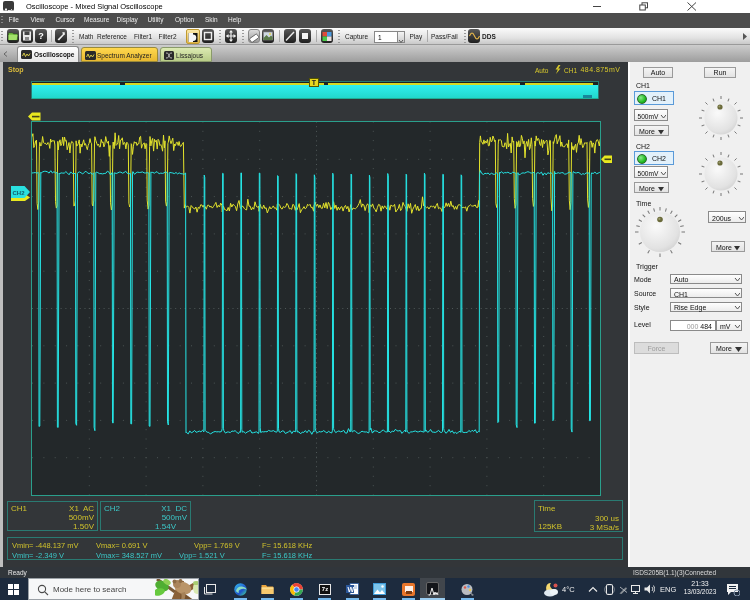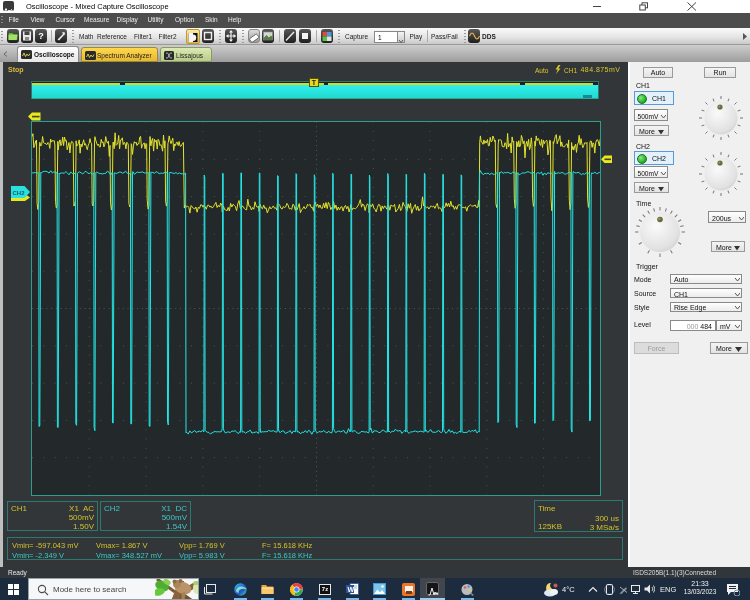--- a/index.html
+++ b/index.html
@@ -7,21 +7,21 @@
 .mi{position:absolute;top:2.5px;color:#eeeeee;font-size:6.5px}
 .tbt{position:absolute;top:5px;color:#1a1a1a;font-size:6.5px}
 </style></head><body>
 
 <div class="abs" style="left:0;top:0;width:750px;height:13px;background:#fff">
  <div class="abs" style="left:3px;top:1px;width:11px;height:10px;background:#3a3a3a;border-radius:2px">
   <svg width="11" height="10">
         <path d="M1.5 7 L3 3.5 L4.5 7 L6 5 L7 6.5 L8.5 4.5 L9.5 6.5" stroke="#fff" stroke-width="1" fill="none"></path>
       </svg>
  </div>
- <div class="abs" style="left:26px;top:2px;font-size:7.5px;color:#000">Oscilloscope - Mixed Capture Oscilloscope</div>
+ <div class="abs" style="left:26px;top:2px;font-size:7.5px;color:#000">Oscilloscope - Mixed Signal Oscilloscope</div>
  <div class="abs" style="left:593px;top:6px;width:8px;height:1.2px;background:#444"></div>
  <svg class="abs" style="left:639px;top:2px" width="11" height="9">
       <rect x="3" y="0.8" width="5.5" height="5" fill="none" stroke="#444"></rect>
       <rect x="0.8" y="3" width="5.5" height="5" fill="#fff" stroke="#444"></rect>
     </svg>
  <svg class="abs" style="left:687px;top:2px" width="10" height="9">
       <path d="M0.5 0.5 L9 8.5 M9 0.5 L0.5 8.5" stroke="#444" stroke-width="1"></path>
     </svg>
 </div>
 
@@ -204,36 +204,36 @@
 <div class="abs" style="left:7px;top:501px;width:91px;height:30px;border:1px solid #2a7a72;color:#d0c22c;font-size:8px">
  <div class="abs" style="left:3px;top:2px">CH1</div>
     <div class="abs" style="right:3px;top:2px">X1&nbsp; AC</div>
  <div class="abs" style="right:3px;top:11px">500mV</div>
     <div class="abs" style="right:3px;top:20px">1.50V</div>
 </div>
 <div class="abs" style="left:100px;top:501px;width:91px;height:30px;border:1px solid #2a7a72;color:#3cc8c8;font-size:8px">
  <div class="abs" style="left:3px;top:2px">CH2</div>
     <div class="abs" style="right:3px;top:2px">X1&nbsp; DC</div>
  <div class="abs" style="right:3px;top:11px">500mV</div>
-    <div class="abs" style="right:3px;top:20px">1.54V</div>
+    <div class="abs" style="right:14px;top:20px">1.54V</div>
 </div>
 <div class="abs" style="left:534px;top:500px;width:89px;height:32px;border:1px solid #2a7a72;color:#d0c22c;font-size:8px">
  <div class="abs" style="left:3px;top:3px">Time</div>
  <div class="abs" style="right:3px;top:12.5px">300 us</div>
  <div class="abs" style="left:3px;top:21px">125KB</div>
     <div class="abs" style="right:3px;top:22px">3 MSa/s</div>
 </div>
 <div class="abs" style="left:7px;top:537px;width:616px;height:23px;border:1px solid #2a7a72;font-size:7.5px">
- <div class="abs" style="left:4px;top:3px;color:#d0c22c">Vmin= -597.043 mV</div>
- <div class="abs" style="left:88px;top:3px;color:#d0c22c">Vmax= 1.867 V</div>
- <div class="abs" style="left:171px;top:3px;color:#d0c22c">Vpp= 1.769 V</div>
+ <div class="abs" style="left:4px;top:3px;color:#d0c22c">Vmin= -448.137 mV</div>
+ <div class="abs" style="left:88px;top:3px;color:#d0c22c">Vmax= 0.691 V</div>
+ <div class="abs" style="left:186px;top:3px;color:#d0c22c">Vpp= 1.769 V</div>
  <div class="abs" style="left:254px;top:3px;color:#d0c22c">F= 15.618 KHz</div>
  <div class="abs" style="left:4px;top:12.5px;color:#3cc8c8">Vmin= -2.349 V</div>
  <div class="abs" style="left:88px;top:12.5px;color:#3cc8c8">Vmax= 348.527 mV</div>
- <div class="abs" style="left:171px;top:12.5px;color:#3cc8c8">Vpp= 5.983 V</div>
+ <div class="abs" style="left:171px;top:12.5px;color:#3cc8c8">Vpp= 1.521 V</div>
  <div class="abs" style="left:254px;top:12.5px;color:#3cc8c8">F= 15.618 KHz</div>
 </div>
 
 <div id="rpanel" class="abs" style="left:628px;top:62px;width:122px;height:505px;background:#f0f0f0;border-left:2px solid #fff">
     <style>
 .btn{position:absolute;background:linear-gradient(#f4f4f4,#e3e3e3);border:1px solid #9a9a9a;font-size:7px;color:#111;text-align:center;font-family:"Liberation Sans",sans-serif}
 .cmb{position:absolute;background:linear-gradient(#fefefe,#ececec);border:1px solid #8a8a8a;font-size:7px;color:#111;font-family:"Liberation Sans",sans-serif}
 .lbl{position:absolute;font-size:7px;color:#111}
 .chev{position:absolute;right:1px;top:3.5px;width:6px;height:5px}
 </style>

